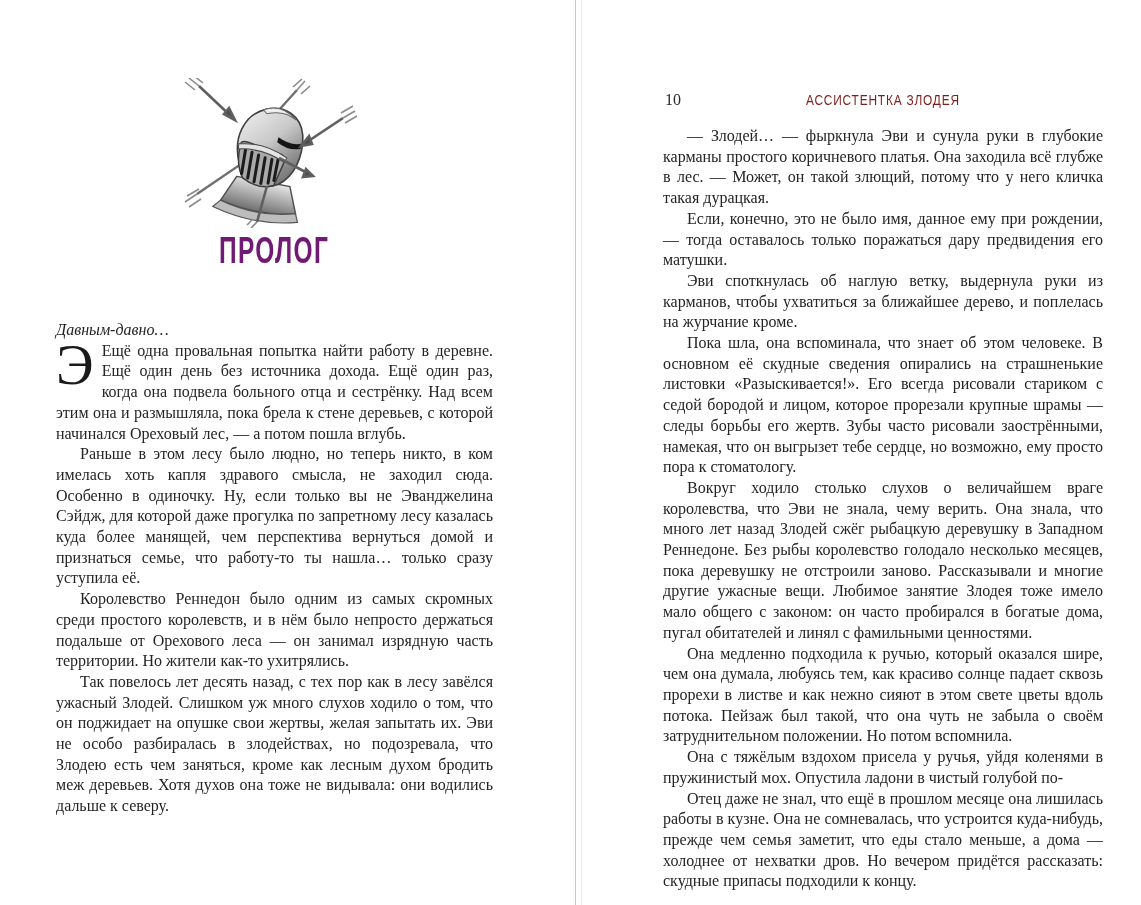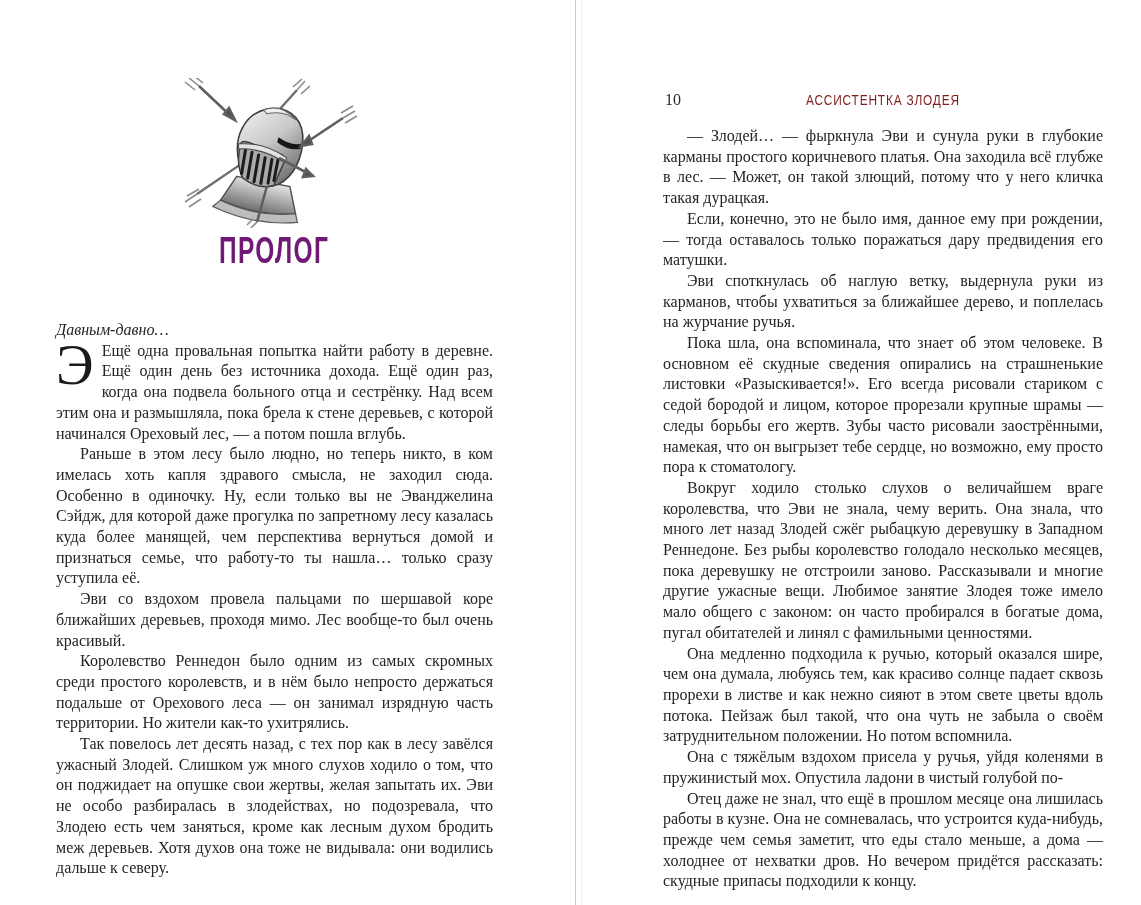--- a/index.html
+++ b/index.html
@@ -166,36 +166,35 @@
     </svg>
   </div>
 
   <h1 class="chapter"><span class="condensed">ПРОЛОГ</span></h1>
 
   <div class="text-block">
     <p class="epigraph">Давным-давно…</p>
     <span class="dropcap">Э</span>
     <p class="noindent">Ещё одна провальная попытка найти работу в деревне. Ещё один день без источника дохода. Ещё один раз, когда она подвела больного отца и сестрёнку. Над всем этим она и размышляла, пока брела к стене деревьев, с которой начинался Ореховый лес, — а потом пошла вглубь.</p>
     <p>Раньше в этом лесу было людно, но теперь никто, в ком имелась хоть капля здравого смысла, не заходил сюда. Особенно в одиночку. Ну, если только вы не Эванджелина Сэйдж, для которой даже прогулка по запретному лесу казалась куда более манящей, чем перспектива вернуться домой и признаться семье, что работу-то ты нашла… только сразу уступила её.</p>
-    <p>Эви со вздохом провела пальцами по шершавой коре ближайших деревьев, проходя мимо. Лес вообще-то был очень красивый.</p>
     <p>Королевство Реннедон было одним из самых скромных среди простого королевств, и в нём было непросто держаться подальше от Орехового леса — он занимал изрядную часть территории. Но жители как-то ухитрялись.</p>
     <p>Так повелось лет десять назад, с тех пор как в лесу завёлся ужасный Злодей. Слишком уж много слухов ходило о том, что он поджидает на опушке свои жертвы, желая запытать их. Эви не особо разбиралась в злодействах, но подозревала, что Злодею есть чем заняться, кроме как лесным духом бродить меж деревьев. Хотя духов она тоже не видывала: они водились дальше к северу.</p>
   </div>
 </section>
 
 <section class="page right">
 
   <div class="running-head">
     <span class="pagenum">10</span>
     <span class="running-title"><span class="condensed">АССИСТЕНТКА ЗЛОДЕЯ</span></span>
   </div>
 
   <div class="text-block">
     <p>— Злодей… — фыркнула Эви и сунула руки в глубокие карманы простого коричневого платья. Она заходила всё глубже в лес. — Может, он такой злющий, потому что у него кличка такая дурацкая.</p>
     <p>Если, конечно, это не было имя, данное ему при рождении, — тогда оставалось только поражаться дару предвидения его матушки.</p>
-    <p>Эви споткнулась об наглую ветку, выдернула руки из карманов, чтобы ухватиться за ближайшее дерево, и поплелась на журчание ручья.</p>
+    <p>Эви споткнулась об наглую ветку, выдернула руки из карманов, чтобы ухватиться за ближайшее дерево, и поплелась на журчание кроме.</p>
     <p>Пока шла, она вспоминала, что знает об этом человеке. В основном её скудные сведения опирались на страшненькие листовки «Разыскивается!». Его всегда рисовали стариком с седой бородой и лицом, которое прорезали крупные шрамы — следы борьбы его жертв. Зубы часто рисовали заострёнными, намекая, что он выгрызет тебе сердце, но возможно, ему просто пора к стоматологу.</p>
     <p>Вокруг ходило столько слухов о величайшем враге королевства, что Эви не знала, чему верить. Она знала, что много лет назад Злодей сжёг рыбацкую деревушку в Западном Реннедоне. Без рыбы королевство голодало несколько месяцев, пока деревушку не отстроили заново. Рассказывали и многие другие ужасные вещи. Любимое занятие Злодея тоже имело мало общего с законом: он часто пробирался в богатые дома, пугал обитателей и линял с фамильными ценностями.</p>
     <p>Она медленно подходила к ручью, который оказался шире, чем она думала, любуясь тем, как красиво солнце падает сквозь прорехи в листве и как нежно сияют в этом свете цветы вдоль потока. Пейзаж был такой, что она чуть не забыла о своём затруднительном положении. Но потом вспомнила.</p>
     <p>Она с тяжёлым вздохом присела у ручья, уйдя коленями в пружинистый мох. Опустила ладони в чистый голубой по-</p>
     <p>Отец даже не знал, что ещё в прошлом месяце она лишилась работы в кузне. Она не сомневалась, что устроится куда-нибудь, прежде чем семья заметит, что еды стало меньше, а дома — холоднее от нехватки дров. Но вечером придётся рассказать: скудные припасы подходили к концу.</p>
   </div>
 </section>
 
 </body></html>

